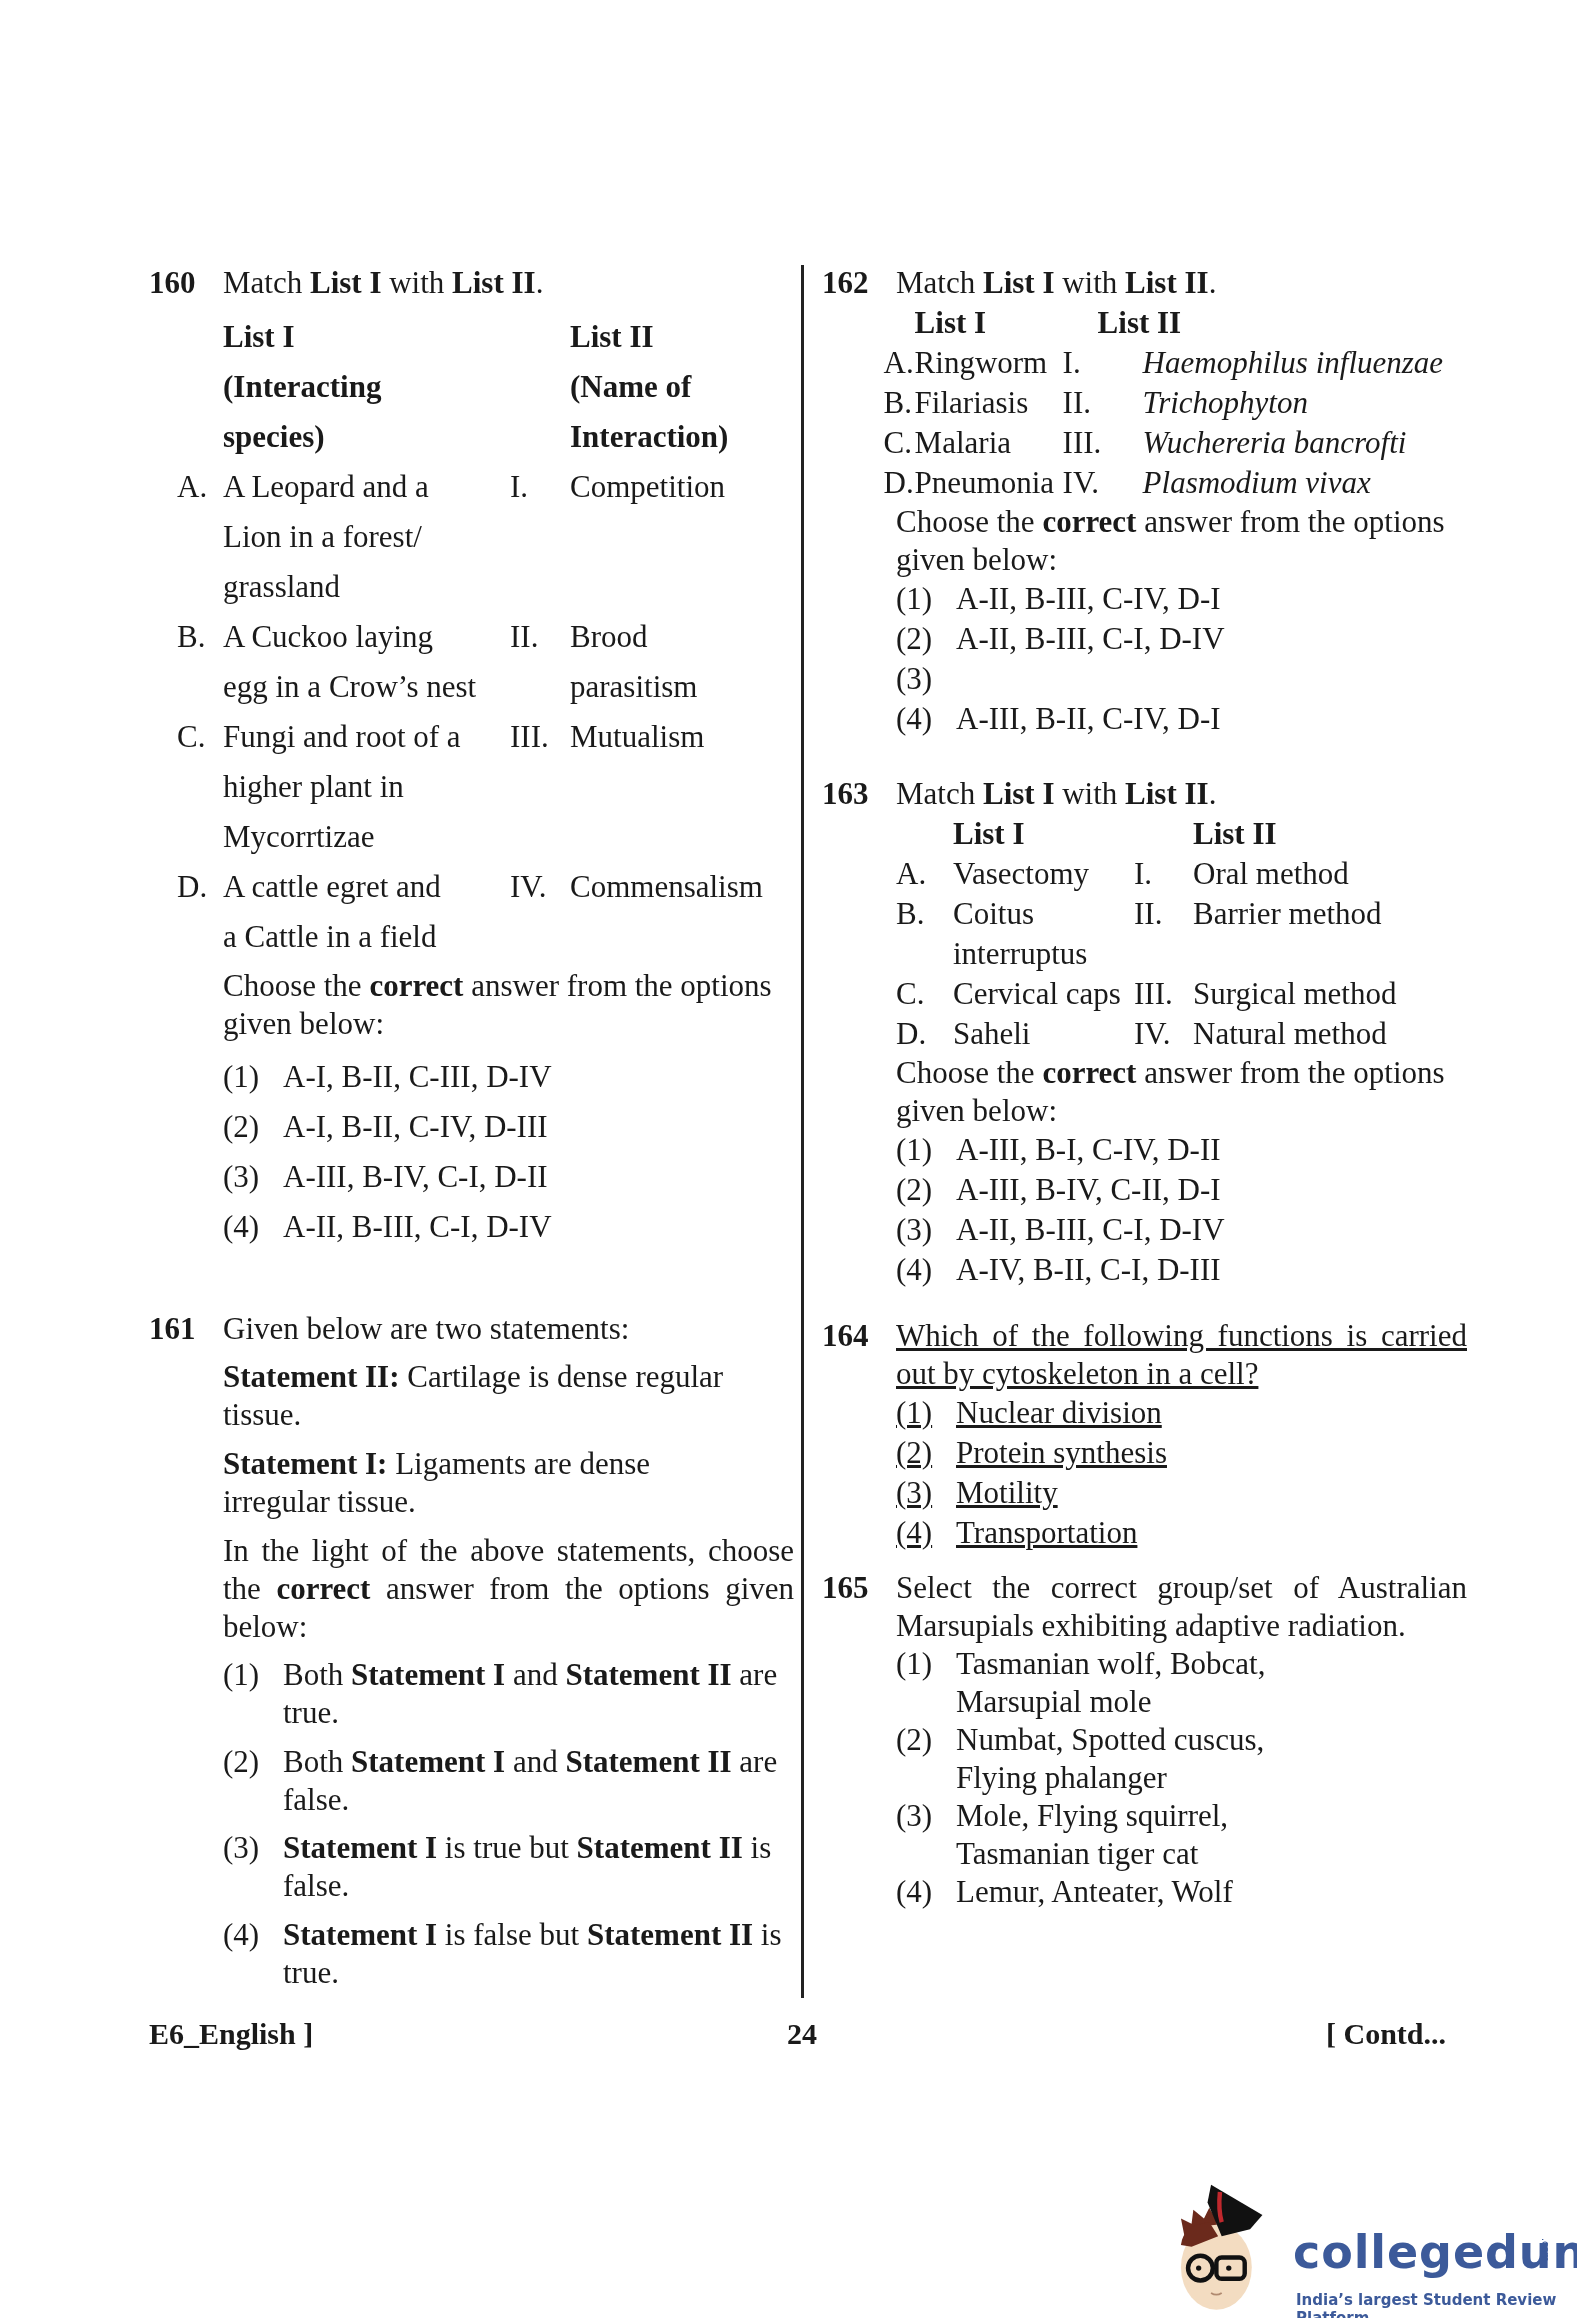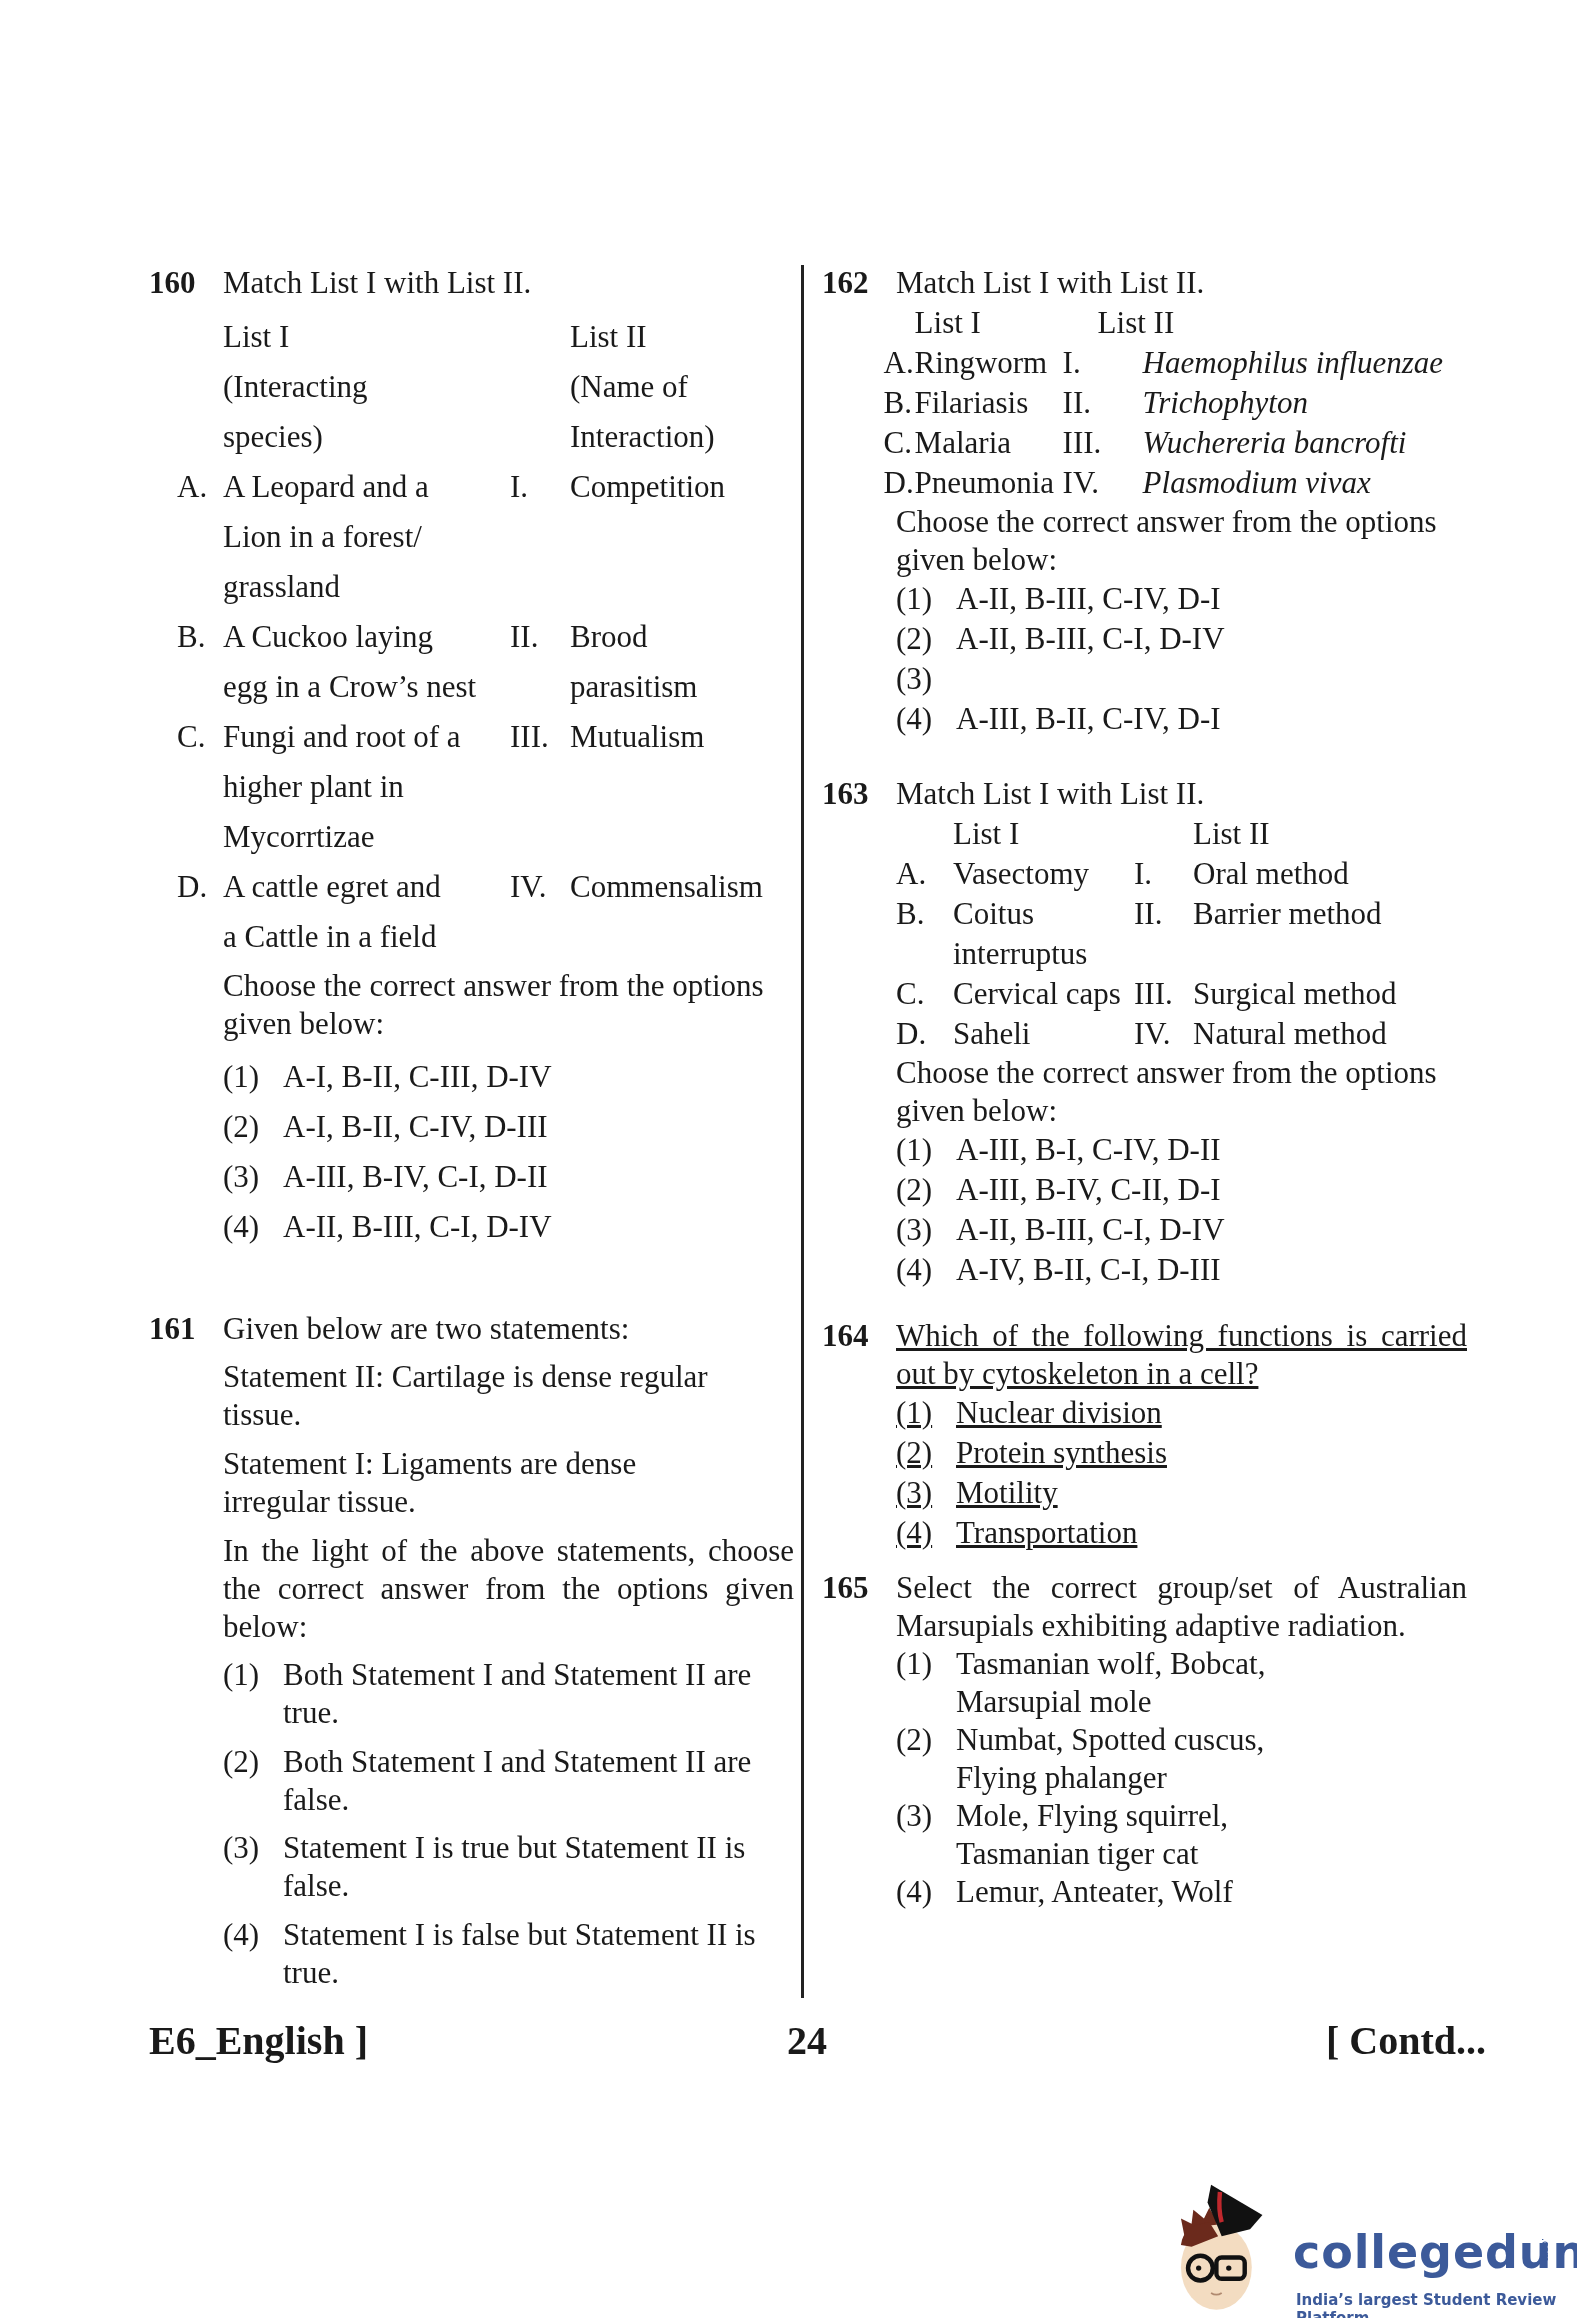--- a/index.html
+++ b/index.html
@@ -10,29 +10,29 @@
   }
   .page { position: absolute; left: 0; top: 0; width: 1578px; height: 1975px; }
   .col { position: absolute; top: 262px; font-size: 31px; line-height: 41px; }
   .col-left { left: 149px; width: 645px; }
   .col-right { left: 822px; width: 645px; }
   .divider { position: absolute; left: 801px; top: 265px; width: 2.7px; height: 1733px; background: #222; }
 
   .q { position: relative; }
   .qnum { position: absolute; left: 0; top: 0; font-weight: bold; }
   .qbody { margin-left: 74px; }
-  .b { font-weight: normal; }
+  .b { font-weight: bold; }
   .i { font-style: italic; margin-left: 45px; }
 
   .mtable { display: grid; }
   .opt { display: flex; }
   .opt .onum { width: 60px; flex: none; }
   .opt .otext { flex: 1; }
 
-  .footer { position: absolute; top: 2017px; font-size: 40px; font-weight: bold; }
+  .footer { position: absolute; top: 2017px; font-size: 30px; font-weight: bold; }
   .f-left { left: 149px; }
   .f-center { left: 787px; }
   .f-right { left: 1326px; }
 
   .logo { position: absolute; left: 1165px; top: 2183px; width: 407px; height: 133px; }
   .logo-word { position: absolute; left: 128px; top: 42px; font-family: "DejaVu Sans", sans-serif; font-size: 46px; font-weight: bold; color: #3c5a9a; letter-spacing: 0.9px; }
   .logo-com { position: absolute; left: 386px; top: 55px; font-family: "DejaVu Sans", sans-serif; font-size: 9.7px; color: #3c5a9a; transform: rotate(90deg); transform-origin: left top; }
   .logo-tag { position: absolute; left: 131px; top: 108px; font-family: "DejaVu Sans", sans-serif; font-size: 15px; font-weight: bold; color: #3c5a9a; }
 </style>
 </head>

